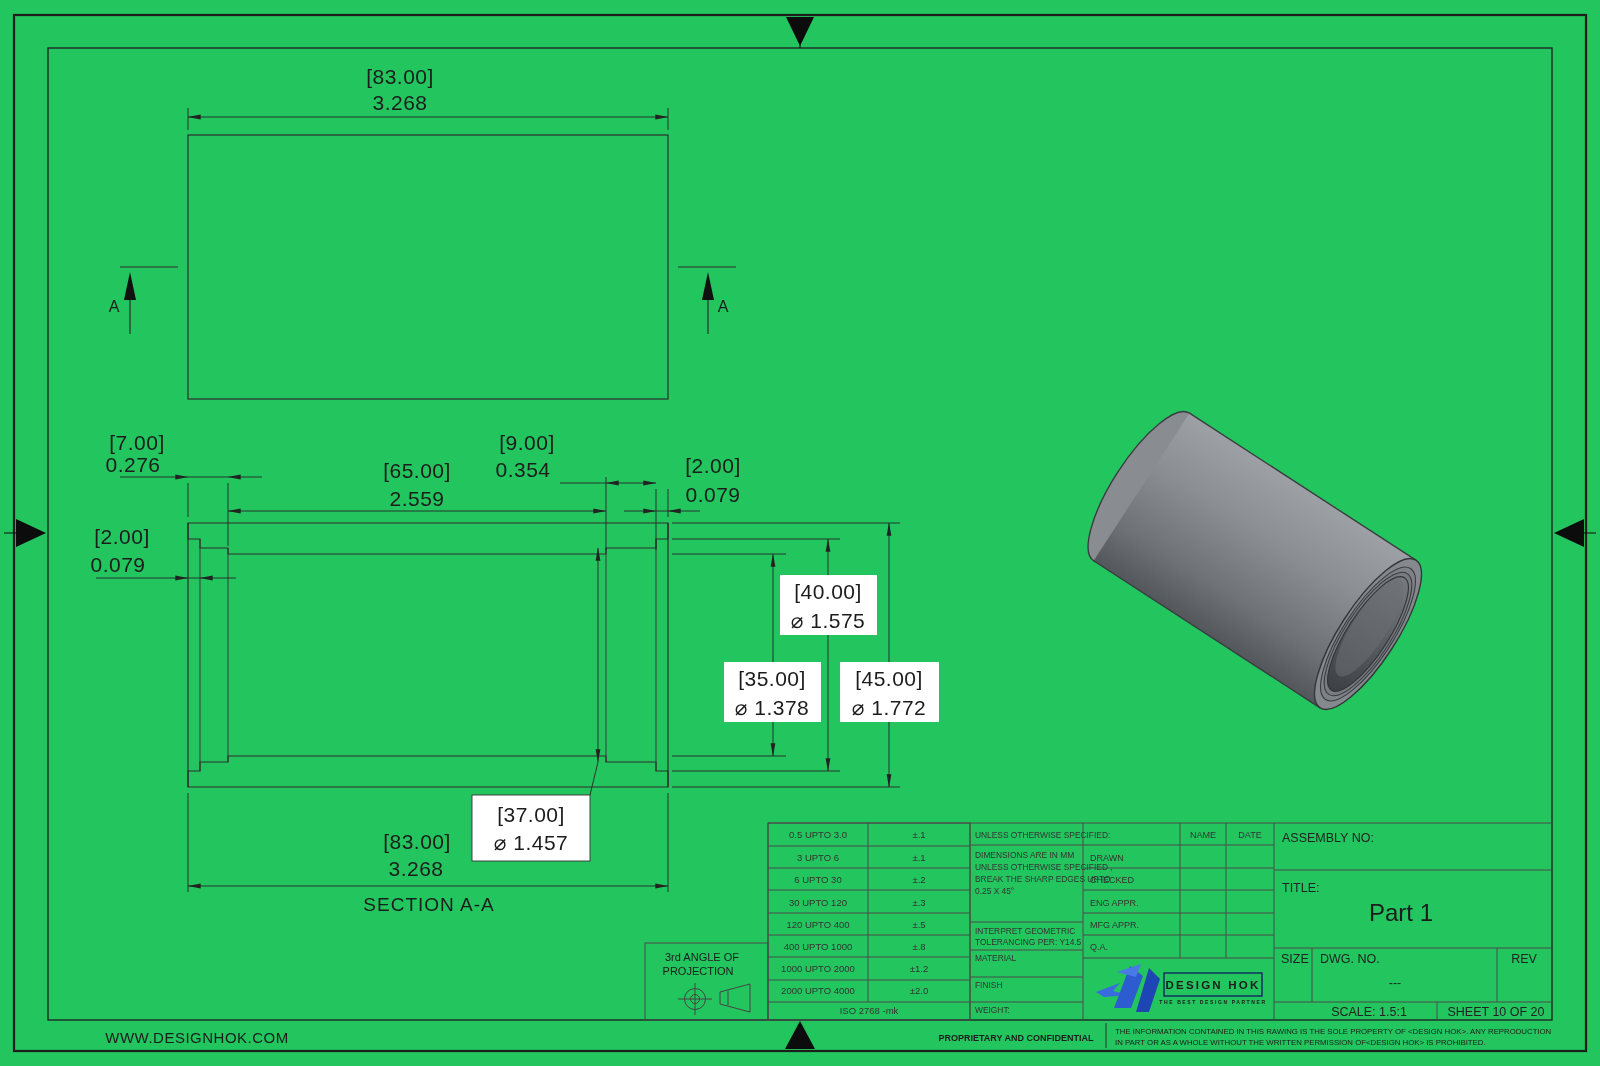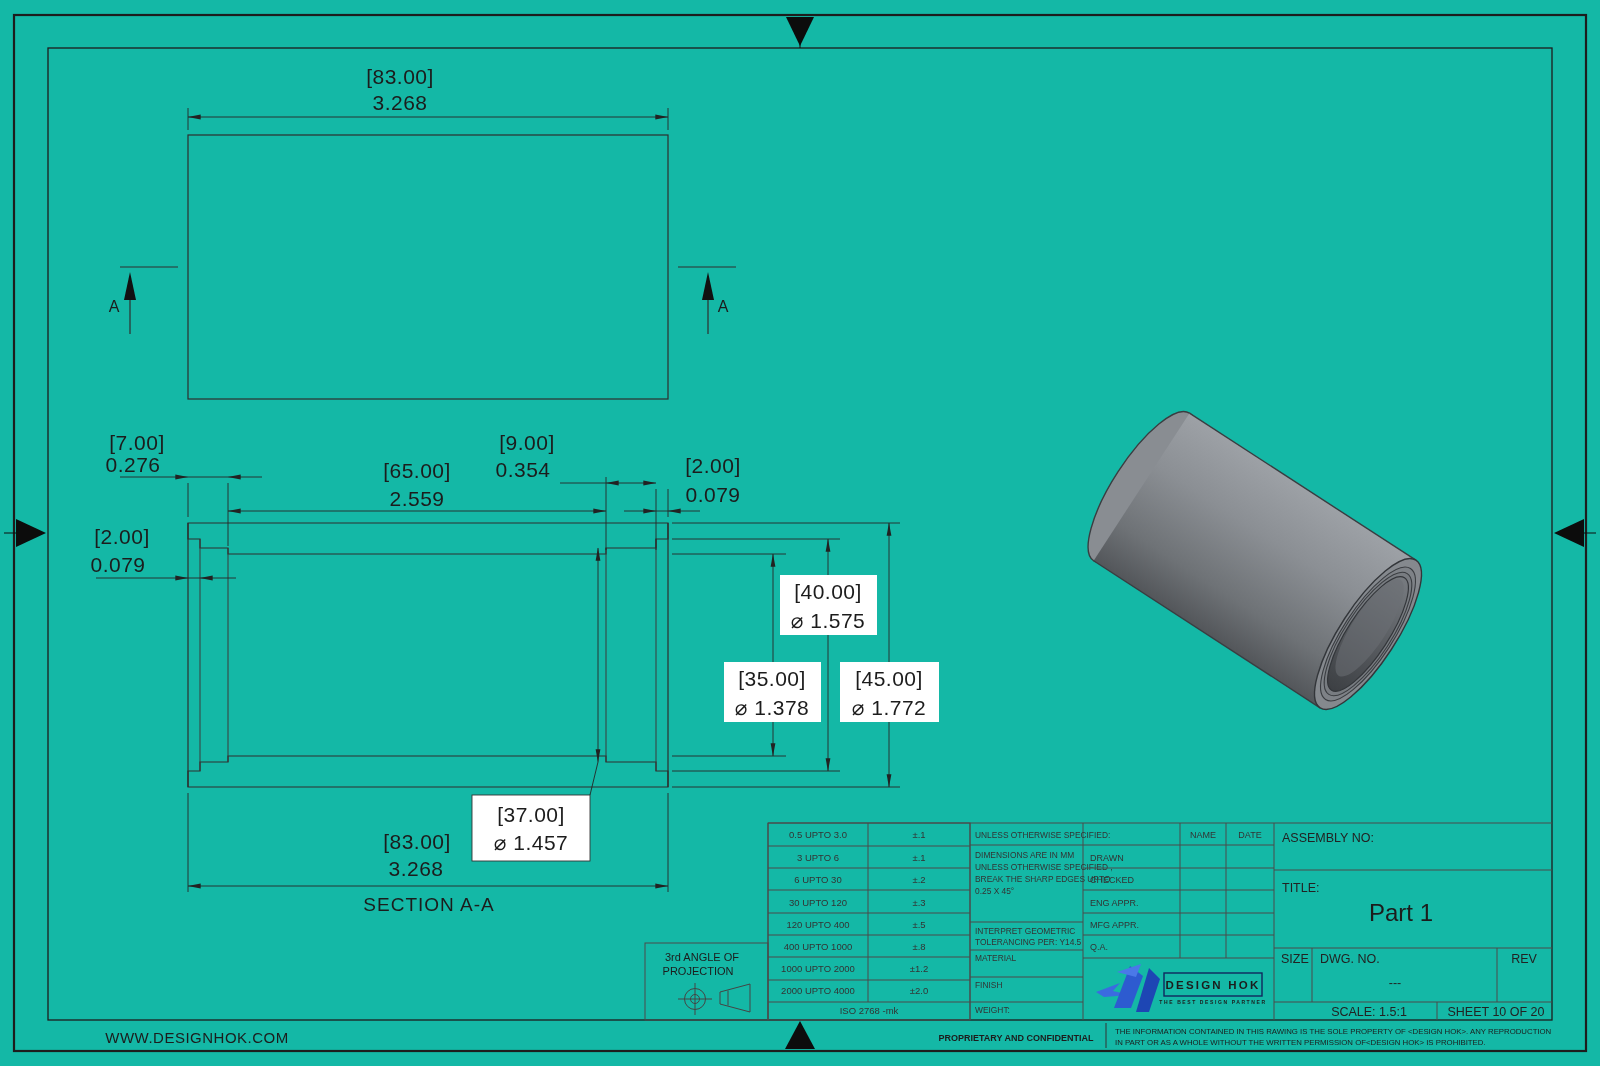--- a/index.html
+++ b/index.html
@@ -1,16 +1,16 @@
 <!DOCTYPE html>
 <html><head>
 <meta charset="utf-8">
 <style>
   html,body{margin:0;padding:0;background:#ffffff;}
-  .sheet{position:relative;width:1600px;height:1066px;background:#14b8a6;overflow:hidden;
+  .sheet{position:relative;width:1600px;height:1066px;background:#22c55e;overflow:hidden;
          font-family:"Liberation Sans","DejaVu Sans",sans-serif;}
   svg text{font-family:"Liberation Sans","DejaVu Sans",sans-serif;fill:#1c1c1c;}
   .ln{stroke:#2e2e2e;stroke-width:1.2;fill:none;}
   .thin{stroke:#3a3a3a;stroke-width:1;fill:none;}
   .dim{stroke:#262626;stroke-width:0.9;fill:none;}
   .tbl{stroke:#4a4a4a;stroke-width:1;fill:none;}
   .border{stroke:#1d1d1d;fill:none;}
   .dimtxt{font-size:21px;letter-spacing:.5px;}
   .smtxt{font-size:8.4px;fill:#333;}
   .toltxt{font-size:9.5px;fill:#333;}

